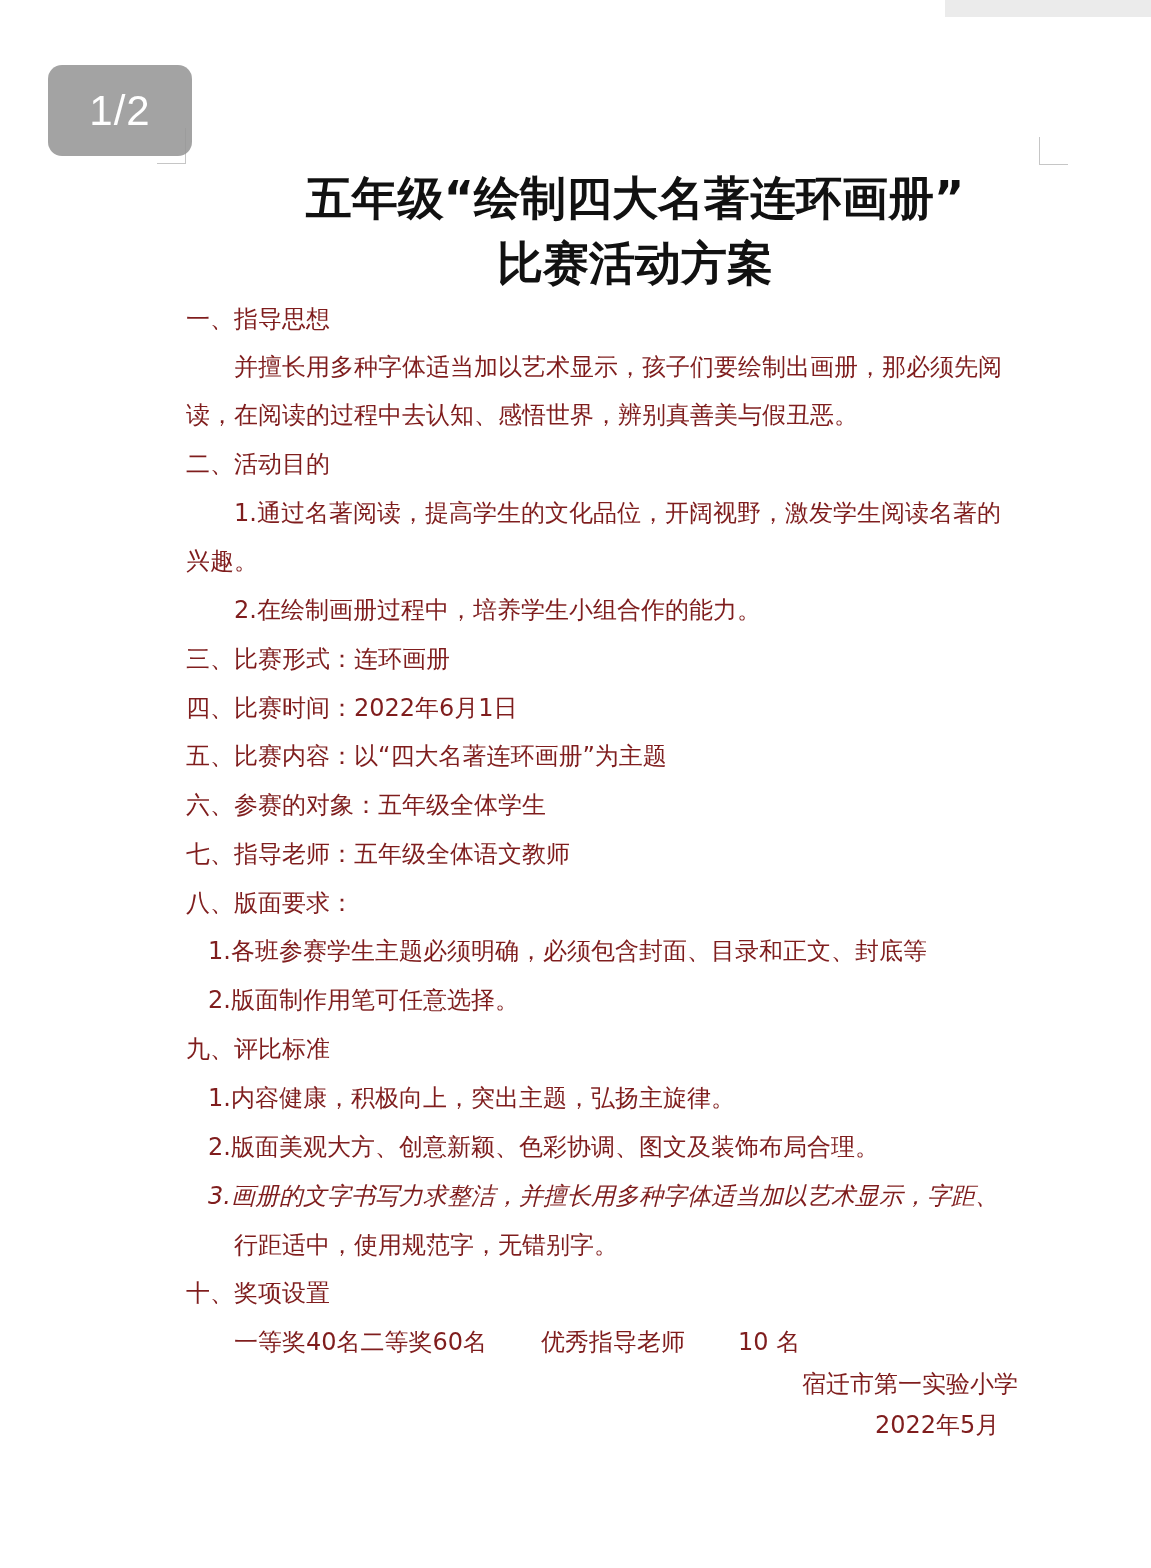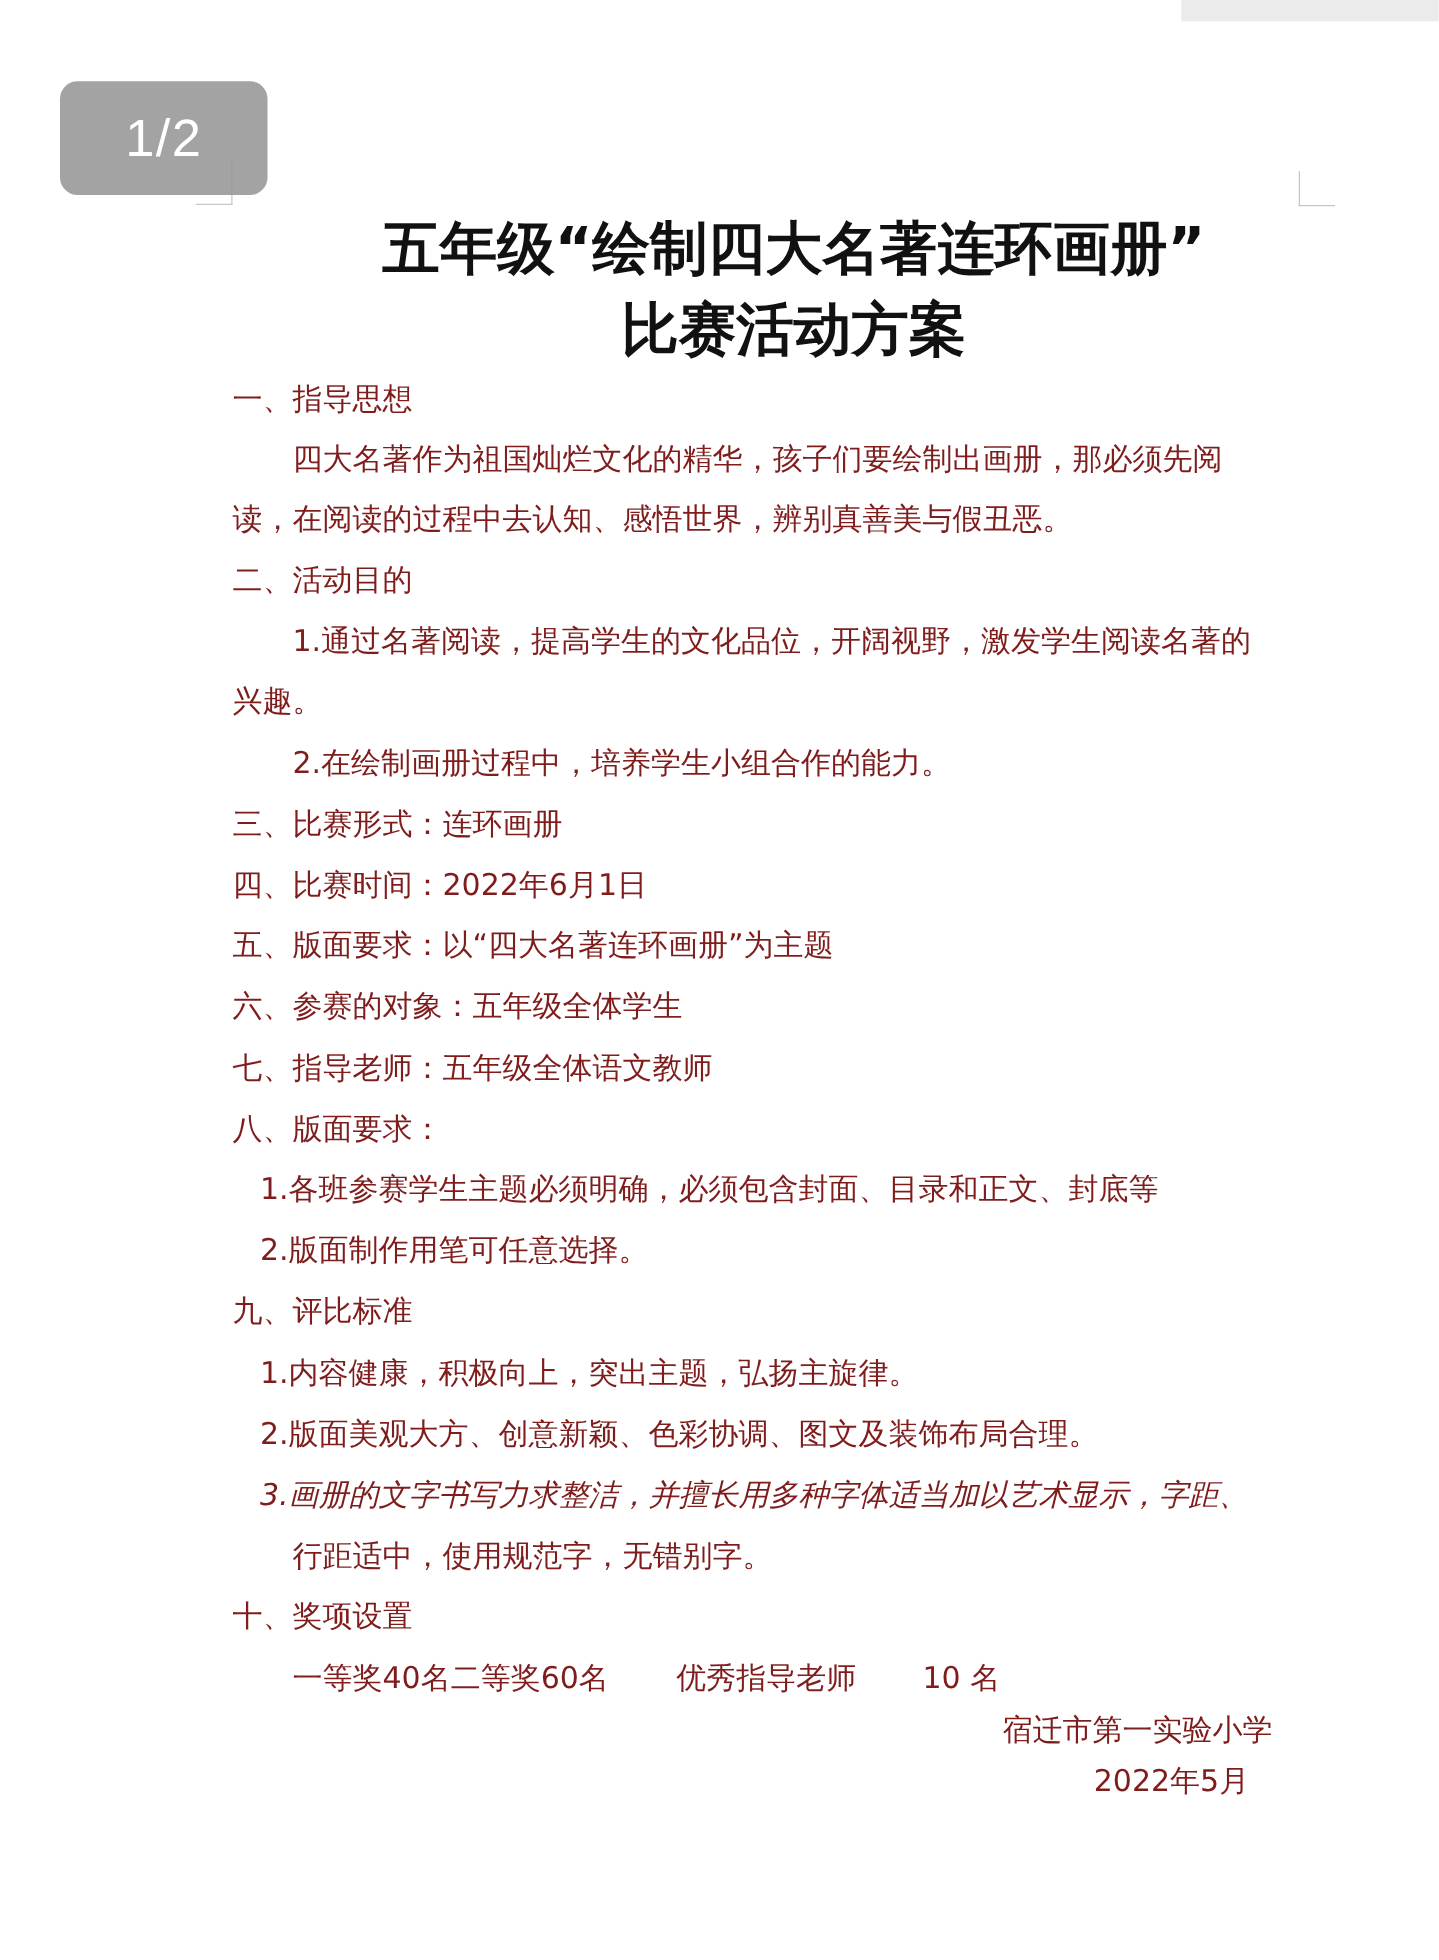--- a/index.html
+++ b/index.html
@@ -8,21 +8,21 @@
     background:#ffffff;
     font-family:"DejaVu Sans","Liberation Sans",sans-serif;
     color:#111;
   }
   .topbar { position:absolute; left:0; top:0; width:1151px; height:17px; background:#ebebeb; }
   .page { position:absolute; left:0; top:17px; width:945px; height:1551px; background:#fff; }
   .corner { position:absolute; border-color:#c6c6c6; border-style:solid; border-width:0; }
   .corner.tl { left:157px; top:128px; width:28px; height:35px; border-right-width:1.5px; border-bottom-width:1.5px; }
   .corner.tr { left:1039px; top:137px; width:28px; height:27px; border-left-width:1.5px; border-bottom-width:1.5px; }
   .badge {
-    position:absolute; left:48px; top:65px; width:166px; height:91px;
+    position:absolute; left:48px; top:65px; width:144px; height:91px;
     background:rgba(150,150,150,0.88); border-radius:14px;
     color:#fff; font-size:42px; font-family:"Liberation Sans",sans-serif;
     display:flex; align-items:center; justify-content:center; letter-spacing:1px;
   }
   .title {
     position:absolute; left:0; width:1270px; text-align:center;
     font-weight:bold; font-size:46px; color:#111; line-height:60px; white-space:nowrap;
   }
   .t1 { top:168px; }
   .t2 { top:233px; }
@@ -35,29 +35,29 @@
 
 <div class="page" style="top:0;">
   <div class="corner tl"></div>
   <div class="corner tr"></div>
 
   <div class="title t1">五年级“绘制四大名著连环画册”</div>
   <div class="title t2">比赛活动方案</div>
 
   <div id="lines">
       <div class="line" style="left: 186px; top: 303px;">一、指导思想</div>
-      <div class="line" style="left: 234px; top: 351px;">四大名著作为祖国灿烂文化的精华，孩子们要绘制出画册，那必须先阅</div>
+      <div class="line" style="left: 234px; top: 351px;">并擅长用多种字体适当加以艺术显示，孩子们要绘制出画册，那必须先阅</div>
       <div class="line" style="left: 186px; top: 399px;">读，在阅读的过程中去认知、感悟世界，辨别真善美与假丑恶。</div>
       <div class="line" style="left: 186px; top: 448px;">二、活动目的</div>
       <div class="line" style="left: 234px; top: 497px;">1.通过名著阅读，提高学生的文化品位，开阔视野，激发学生阅读名著的</div>
       <div class="line" style="left: 186px; top: 545px;">兴趣。</div>
       <div class="line" style="left: 234px; top: 594px;">2.在绘制画册过程中，培养学生小组合作的能力。</div>
       <div class="line" style="left: 186px; top: 643px;">三、比赛形式：连环画册</div>
       <div class="line" style="left: 186px; top: 692px;">四、比赛时间：2022年6月1日</div>
-      <div class="line" style="left: 186px; top: 740px;">五、版面要求：以“四大名著连环画册”为主题</div>
+      <div class="line" style="left: 186px; top: 740px;">五、比赛内容：以“四大名著连环画册”为主题</div>
       <div class="line" style="left: 186px; top: 789px;">六、参赛的对象：五年级全体学生</div>
       <div class="line" style="left: 186px; top: 838px;">七、指导老师：五年级全体语文教师</div>
       <div class="line" style="left: 186px; top: 887px;">八、版面要求：</div>
       <div class="line" style="left: 208px; top: 935px;">1.各班参赛学生主题必须明确，必须包含封面、目录和正文、封底等</div>
       <div class="line" style="left: 208px; top: 984px;">2.版面制作用笔可任意选择。</div>
       <div class="line" style="left: 186px; top: 1033px; text-align: center;">九、评比标准</div>
       <div class="line" style="left: 208px; top: 1082px;">1.内容健康，积极向上，突出主题，弘扬主旋律。</div>
       <div class="line" style="left: 208px; top: 1131px;">2.版面美观大方、创意新颖、色彩协调、图文及装饰布局合理。</div>
       <div class="line" style="left: 208px; top: 1180px; font-style: italic;">3.画册的文字书写力求整洁，并擅长用多种字体适当加以艺术显示，字距、</div>
       <div class="line" style="left: 234px; top: 1229px;">行距适中，使用规范字，无错别字。</div>

